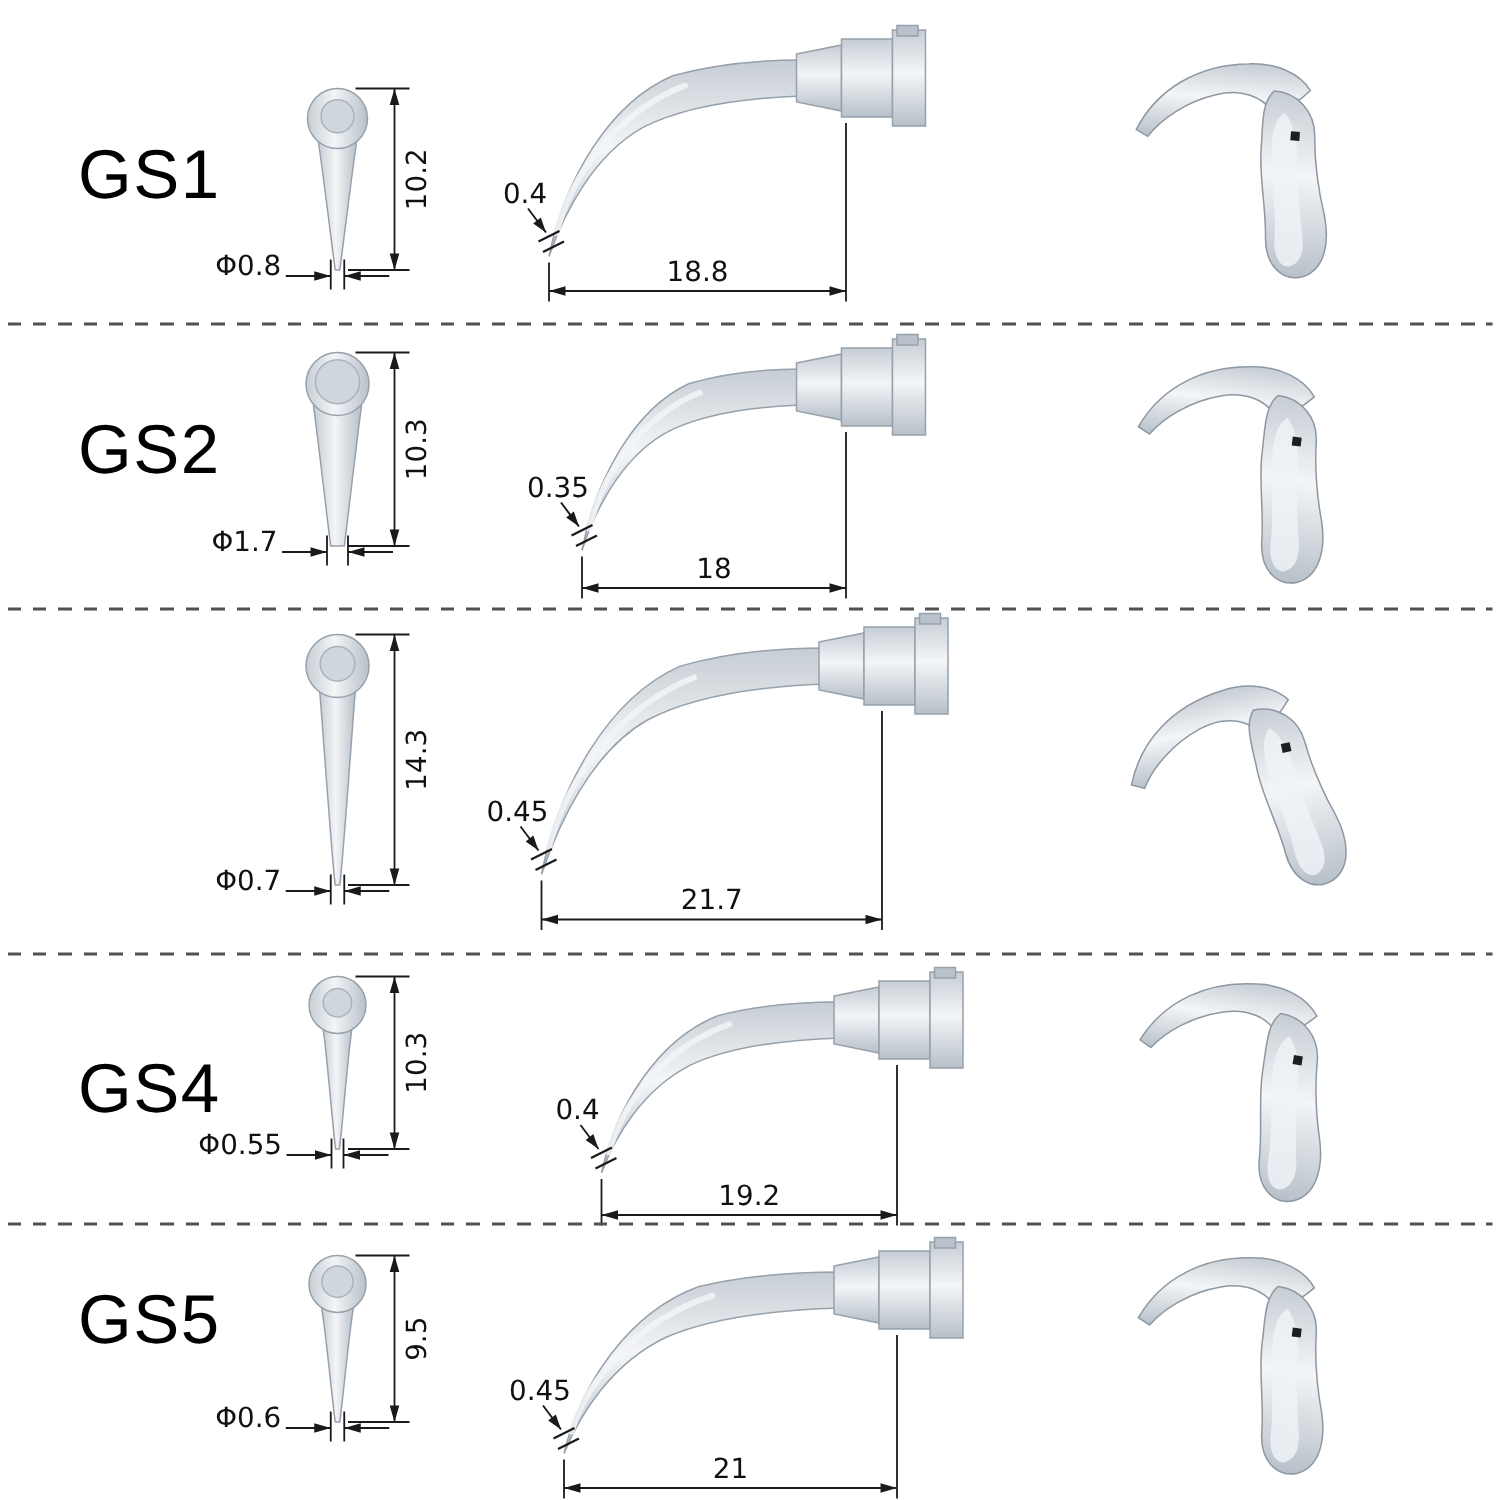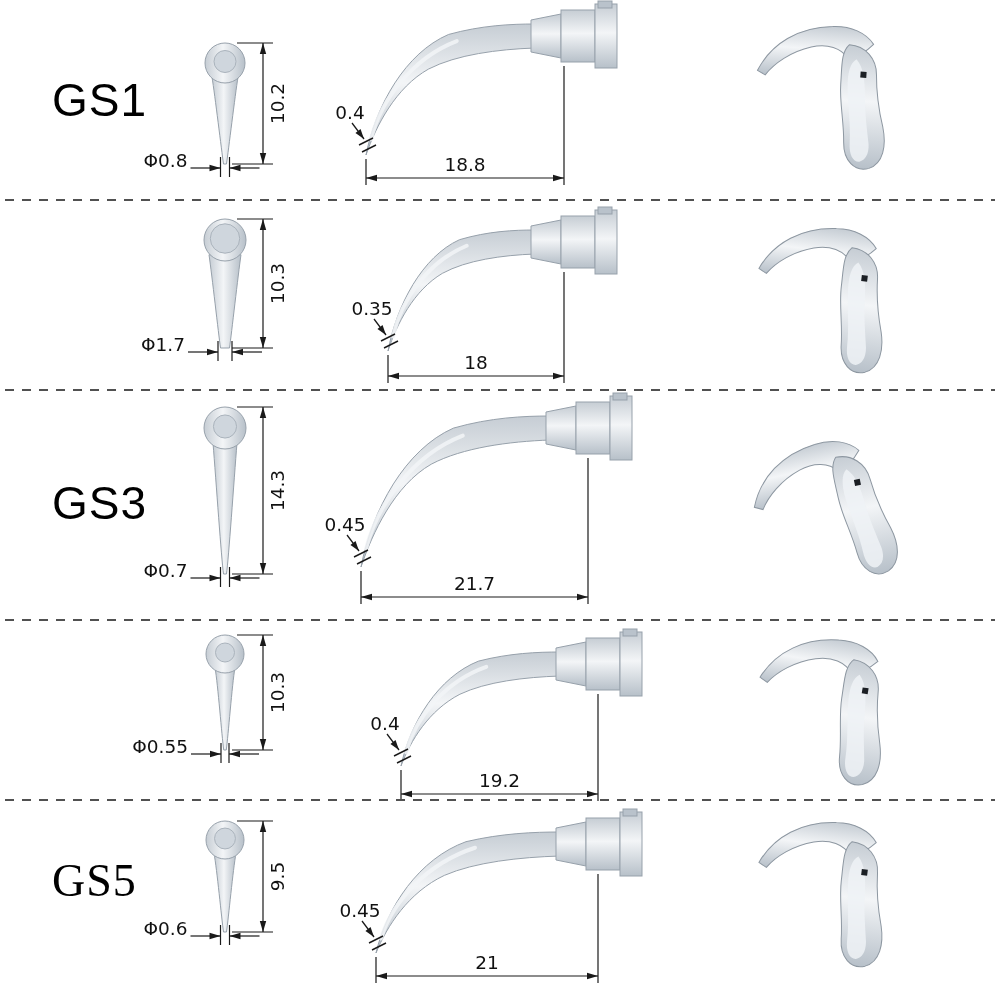--- a/index.html
+++ b/index.html
@@ -18,21 +18,21 @@
   .side{left:316px}
   .iso{left:742px}
   svg{overflow:visible;display:block}
   .dim{font-family:"DejaVu Sans",sans-serif;font-size:18.5px;fill:#111}
 </style>
 </head>
 <body>
 
 <main class="canvas">
 
-  <section class="row" style="height: 200px;">
+  <section class="row" style="height: 200px; margin-top: 16px;">
     <h2 class="model" style="top: 77px;">GS1</h2>
     <div class="view front" style="top: 40px;">
         <svg width="185" height="174" viewBox="0 0 185 174">
    <defs>
             <linearGradient id="gf0" x1="0" y1="0" x2="1" y2="0">
     <stop offset="0" stop-color="#c6cdd4"></stop>
     <stop offset="0.45" stop-color="#f3f5f7"></stop>
     <stop offset="1" stop-color="#b7c0c9"></stop>
   </linearGradient>
           </defs>
@@ -116,20 +116,21 @@
      <path fill="url(#go0)" stroke="#8d97a1" stroke-width="1" d="M14,62 C26,34 52,16 86,13 C104,11 120,17 128,28 C121,36 112,42 104,44 C96,34 82,30 66,35 C46,41 30,54 22,66 Z"></path>
      <path fill="url(#go0)" stroke="#8d97a1" stroke-width="1" d="M104,30 C120,30 132,42 133,58 C134,74 138,94 143,110 C148,128 146,146 132,152 C118,157 106,146 105,128 C104,108 98,88 98,70 C98,52 96,38 104,30 Z"></path>
      <path fill="#eef2f6" opacity="0.85" d="M112,44 C120,52 122,66 123,80 C124,98 128,116 130,128 C131,138 128,144 122,146 C116,147 111,140 111,128 C111,110 106,88 105,72 C104,58 106,48 112,44 Z"></path>
      <rect x="117" y="56" width="6" height="6" fill="#1b1f24"></rect>
    </g>
   </svg>
       </div>
   </section>
 
   <section class="row" style="height: 190px;">
+    <h2 class="model" style="top: 60px;">GS2</h2>
     <div class="view front" style="top: 16px;">
         <svg width="185" height="182" viewBox="0 0 185 182">
    <defs>
             <linearGradient id="gf1" x1="0" y1="0" x2="1" y2="0">
     <stop offset="0" stop-color="#c6cdd4"></stop>
     <stop offset="0.45" stop-color="#f3f5f7"></stop>
     <stop offset="1" stop-color="#b7c0c9"></stop>
   </linearGradient>
           </defs>
    <g>
@@ -212,21 +213,20 @@
      <path fill="url(#go1)" stroke="#8d97a1" stroke-width="1" d="M14,62 C26,34 52,16 86,13 C104,11 120,17 128,28 C121,36 112,42 104,44 C96,34 82,30 66,35 C46,41 30,54 22,66 Z"></path>
      <path fill="url(#go1)" stroke="#8d97a1" stroke-width="1" d="M104,30 C120,30 132,42 133,58 C134,74 138,94 143,110 C148,128 146,146 132,152 C118,157 106,146 105,128 C104,108 98,88 98,70 C98,52 96,38 104,30 Z"></path>
      <path fill="#eef2f6" opacity="0.85" d="M112,44 C120,52 122,66 123,80 C124,98 128,116 130,128 C131,138 128,144 122,146 C116,147 111,140 111,128 C111,110 106,88 105,72 C104,58 106,48 112,44 Z"></path>
      <rect x="117" y="56" width="6" height="6" fill="#1b1f24"></rect>
    </g>
   </svg>
       </div>
   </section>
 
   <section class="row" style="height: 230px;">
-    <h2 class="model" style="top: 90px;">GS3</h2>
     <div class="view front" style="top: 14px;">
         <svg width="185" height="220" viewBox="0 0 185 220">
    <defs>
             <linearGradient id="gf2" x1="0" y1="0" x2="1" y2="0">
     <stop offset="0" stop-color="#c6cdd4"></stop>
     <stop offset="0.45" stop-color="#f3f5f7"></stop>
     <stop offset="1" stop-color="#b7c0c9"></stop>
   </linearGradient>
           </defs>
    <g>
@@ -309,20 +309,21 @@
      <path fill="url(#go2)" stroke="#8d97a1" stroke-width="1" d="M14,62 C26,34 52,16 86,13 C104,11 120,17 128,28 C121,36 112,42 104,44 C96,34 82,30 66,35 C46,41 30,54 22,66 Z"></path>
      <path fill="url(#go2)" stroke="#8d97a1" stroke-width="1" d="M104,30 C120,30 132,42 133,58 C134,74 138,94 143,110 C148,128 146,146 132,152 C118,157 106,146 105,128 C104,108 98,88 98,70 C98,52 96,38 104,30 Z"></path>
      <path fill="#eef2f6" opacity="0.85" d="M112,44 C120,52 122,66 123,80 C124,98 128,116 130,128 C131,138 128,144 122,146 C116,147 111,140 111,128 C111,110 106,88 105,72 C104,58 106,48 112,44 Z"></path>
      <rect x="117" y="56" width="6" height="6" fill="#1b1f24"></rect>
    </g>
   </svg>
       </div>
   </section>
 
   <section class="row" style="height: 180px;">
+    <h2 class="model" style="top: 66px;">GS4</h2>
     <div class="view front" style="top: 12px;">
         <svg width="185" height="168" viewBox="0 0 185 168">
    <defs>
             <linearGradient id="gf3" x1="0" y1="0" x2="1" y2="0">
     <stop offset="0" stop-color="#c6cdd4"></stop>
     <stop offset="0.45" stop-color="#f3f5f7"></stop>
     <stop offset="1" stop-color="#b7c0c9"></stop>
   </linearGradient>
           </defs>
    <g>
@@ -405,21 +406,21 @@
      <path fill="url(#go3)" stroke="#8d97a1" stroke-width="1" d="M14,62 C26,34 52,16 86,13 C104,11 120,17 128,28 C121,36 112,42 104,44 C96,34 82,30 66,35 C46,41 30,54 22,66 Z"></path>
      <path fill="url(#go3)" stroke="#8d97a1" stroke-width="1" d="M104,30 C120,30 132,42 133,58 C134,74 138,94 143,110 C148,128 146,146 132,152 C118,157 106,146 105,128 C104,108 98,88 98,70 C98,52 96,38 104,30 Z"></path>
      <path fill="#eef2f6" opacity="0.85" d="M112,44 C120,52 122,66 123,80 C124,98 128,116 130,128 C131,138 128,144 122,146 C116,147 111,140 111,128 C111,110 106,88 105,72 C104,58 106,48 112,44 Z"></path>
      <rect x="117" y="56" width="6" height="6" fill="#1b1f24"></rect>
    </g>
   </svg>
       </div>
   </section>
 
   <section class="row" style="height: 200px;">
-    <h2 class="model" style="top: 58px; font-family: Liberation Serif, serif;">GS5</h2>
+    <h2 class="model" style="top: 40px;">GS5</h2>
     <div class="view front" style="top: 18px;">
         <svg width="185" height="164" viewBox="0 0 185 164">
    <defs>
             <linearGradient id="gf4" x1="0" y1="0" x2="1" y2="0">
     <stop offset="0" stop-color="#c6cdd4"></stop>
     <stop offset="0.45" stop-color="#f3f5f7"></stop>
     <stop offset="1" stop-color="#b7c0c9"></stop>
   </linearGradient>
           </defs>
    <g>

